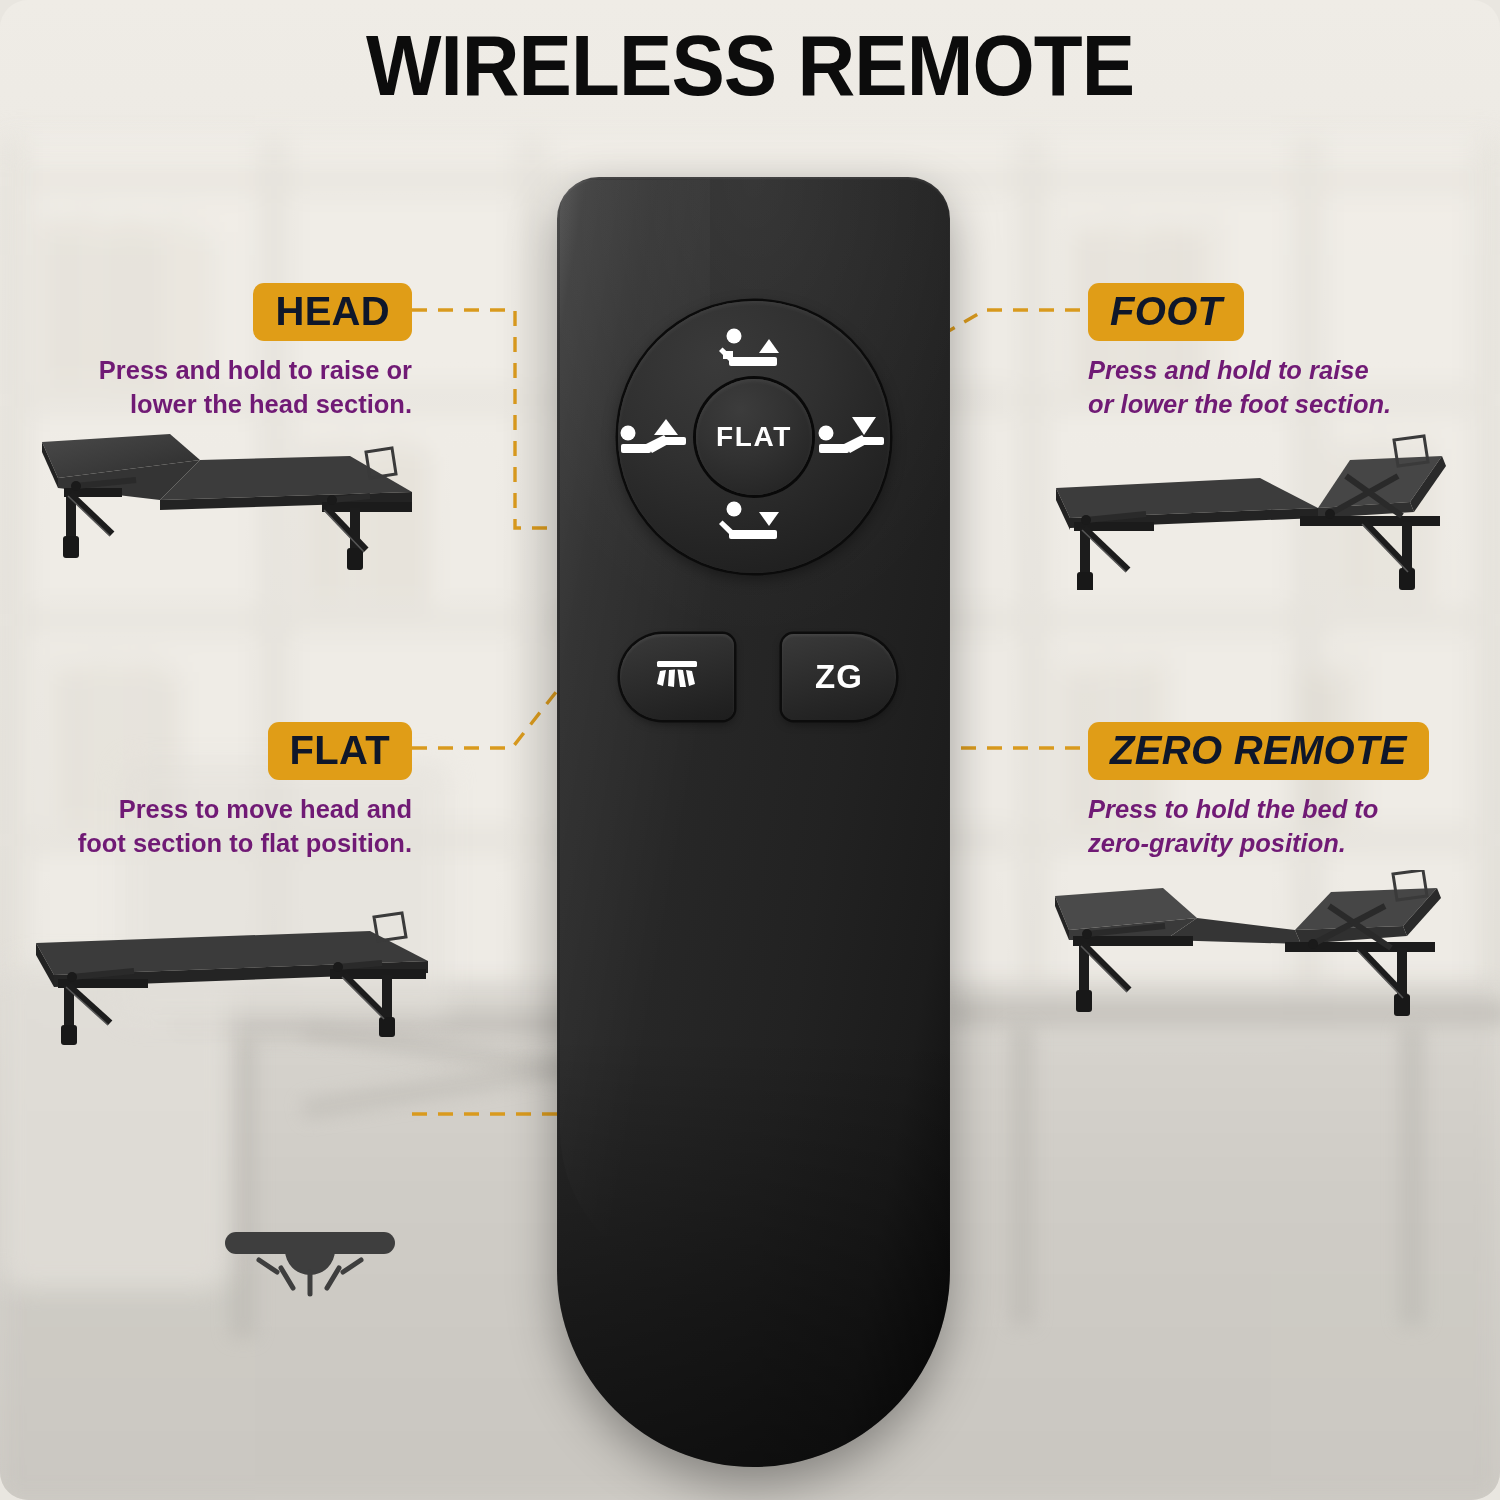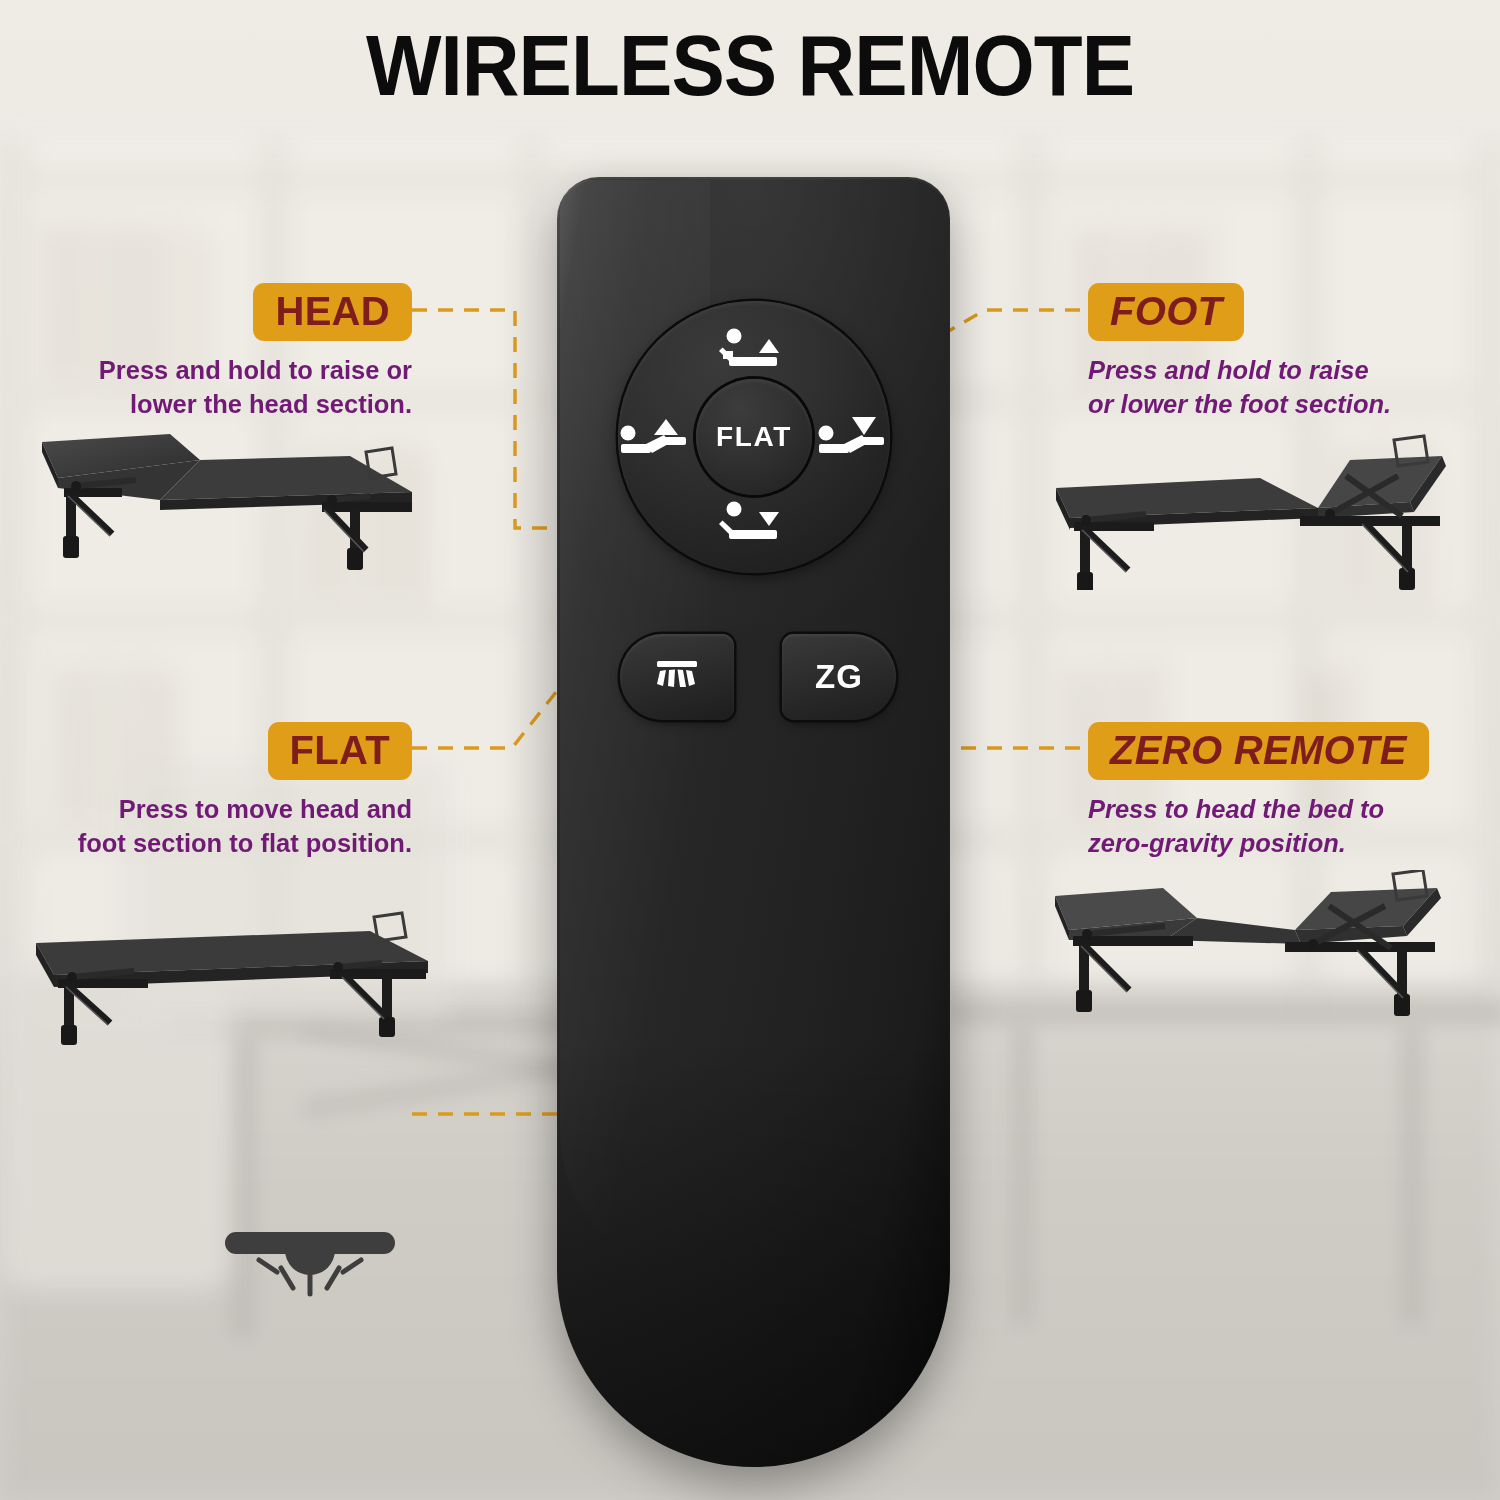--- a/index.html
+++ b/index.html
@@ -1,21 +1,21 @@
 <!DOCTYPE html>
 <html><head>
 <meta charset="utf-8">
 <style>
   html,body{margin:0;padding:0;}
   body{
     width:1500px;height:1500px;overflow:hidden;position:relative;
     font-family:"Liberation Sans","DejaVu Sans",sans-serif;
     background:#e9e6e0;
   }
-  .stage{position:absolute;inset:0;width:1500px;height:1500px;overflow:hidden;}
+  .stage{position:absolute;inset:0;width:1500px;height:1500px;overflow:hidden;border-radius:28px;}
 
   
   .bg{position:absolute;inset:0;
     background:
       linear-gradient(180deg,#efece6 0%,#eae7e1 30%,#e3e0da 58%,#d9d6d0 78%,#d2cfc9 100%);
   }
   .bg-shelf{position:absolute;left:0;top:140px;width:1500px;height:900px;
     filter:blur(14px);opacity:.85;}
   .bg-floor{position:absolute;left:0;top:980px;width:1500px;height:520px;
     background:linear-gradient(180deg,#d8d5cf 0%,#cfccc6 40%,#c9c6c0 100%);
@@ -27,21 +27,21 @@
   .title{
     position:absolute;left:0;top:22px;width:1500px;text-align:center;
     font-size:86px;line-height:1;font-weight:700;color:#0c0c0c;
     letter-spacing:-1px;transform:scaleX(.93);transform-origin:center top;
     font-family:"Liberation Sans","DejaVu Sans",sans-serif;
   }
 
   
   .callout{position:absolute;}
   .badge{
-    display:inline-block;background:#e09d17;color:#7f1d1d;
+    display:inline-block;background:#e09d17;color:#0f172a;
     border-radius:11px;padding:7px 22px 9px 22px;
     font-size:40px;font-weight:700;line-height:1.06;letter-spacing:.3px;
     white-space:nowrap;
   }
   .desc{
     color:#701a75;font-size:25.5px;line-height:1.3;font-weight:700;
     margin-top:13px;white-space:pre-line;
   }
   .c-left{text-align:right;}
   .c-right{text-align:left;font-style:italic;}
@@ -329,21 +329,21 @@
     <path d="M314,80 L356,122" stroke="#1c1c1c" stroke-width="7" fill="none"></path>
     <path d="M312,82 L354,124" stroke="#8d8d8d" stroke-width="1.6" fill="none" opacity=".5"></path>
     <path d="M42,82 L104,76" stroke="#2a2a2a" stroke-width="6" fill="none"></path>
     <circle cx="42" cy="82" r="5" fill="#1a1a1a"></circle>
     <path d="M308,72 L352,68" stroke="#2a2a2a" stroke-width="6" fill="none"></path>
     <circle cx="308" cy="72" r="5" fill="#1a1a1a"></circle>
   </svg>
 
   <div class="callout c-right" style="left:1088px;top:722px;width:412px;">
     <div class="badge">ZERO REMOTE</div>
-    <div class="desc">Press to head the bed to
+    <div class="desc">Press to hold the bed to
 zero-gravity position.</div>
   </div>
 
   <svg class="bed" style="left:1045px;top:870px;width:420px;height:155px;" viewBox="0 0 420 155">
 
     <polygon points="10,26 118,18 152,48 24,60" fill="#4a4a4a"></polygon>
     <polygon points="10,26 10,36 24,70 24,60" fill="#242424"></polygon>
 
     <polygon points="152,48 250,60 256,74 120,70" fill="#353535"></polygon>
     <polygon points="24,60 152,48 120,70 24,70" fill="#3a3a3a"></polygon>

